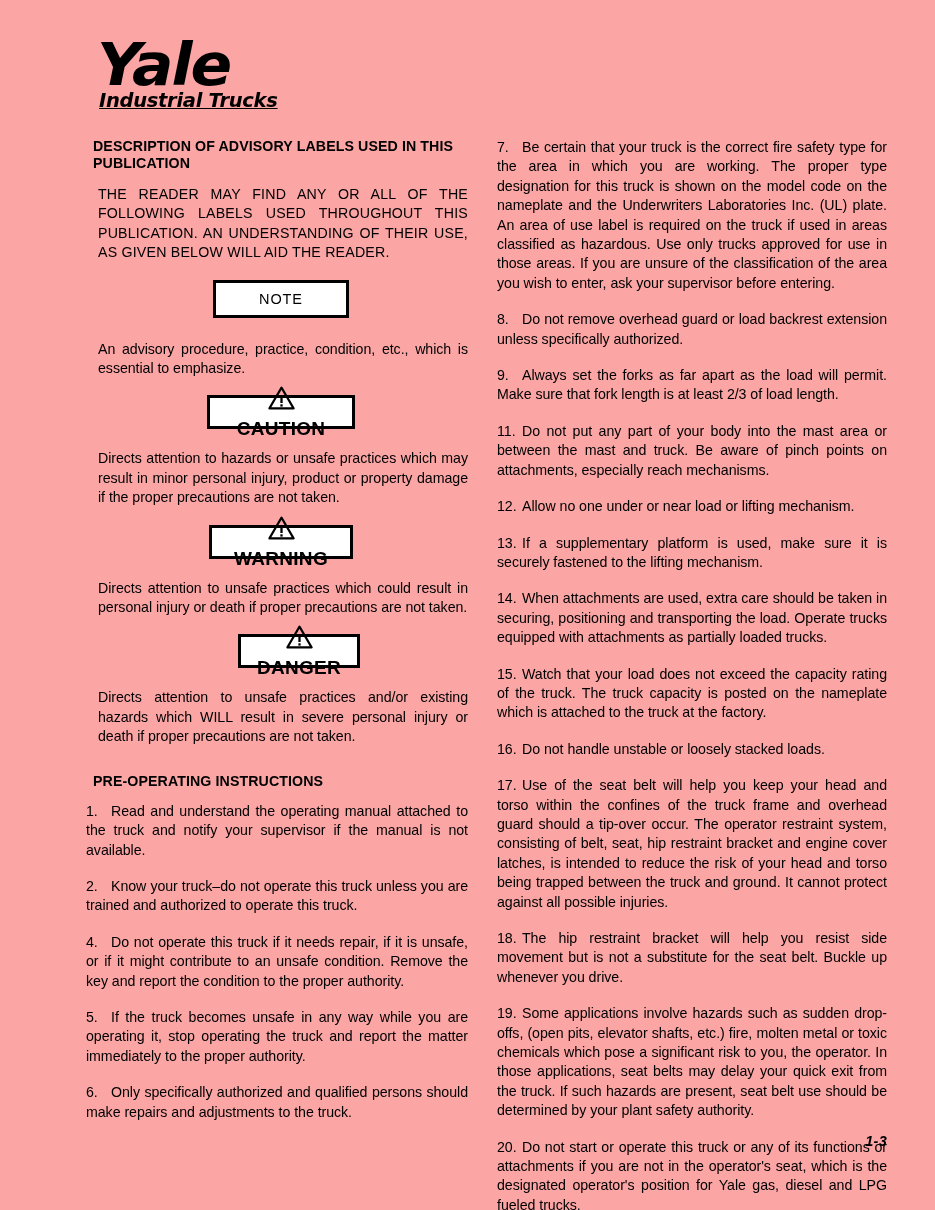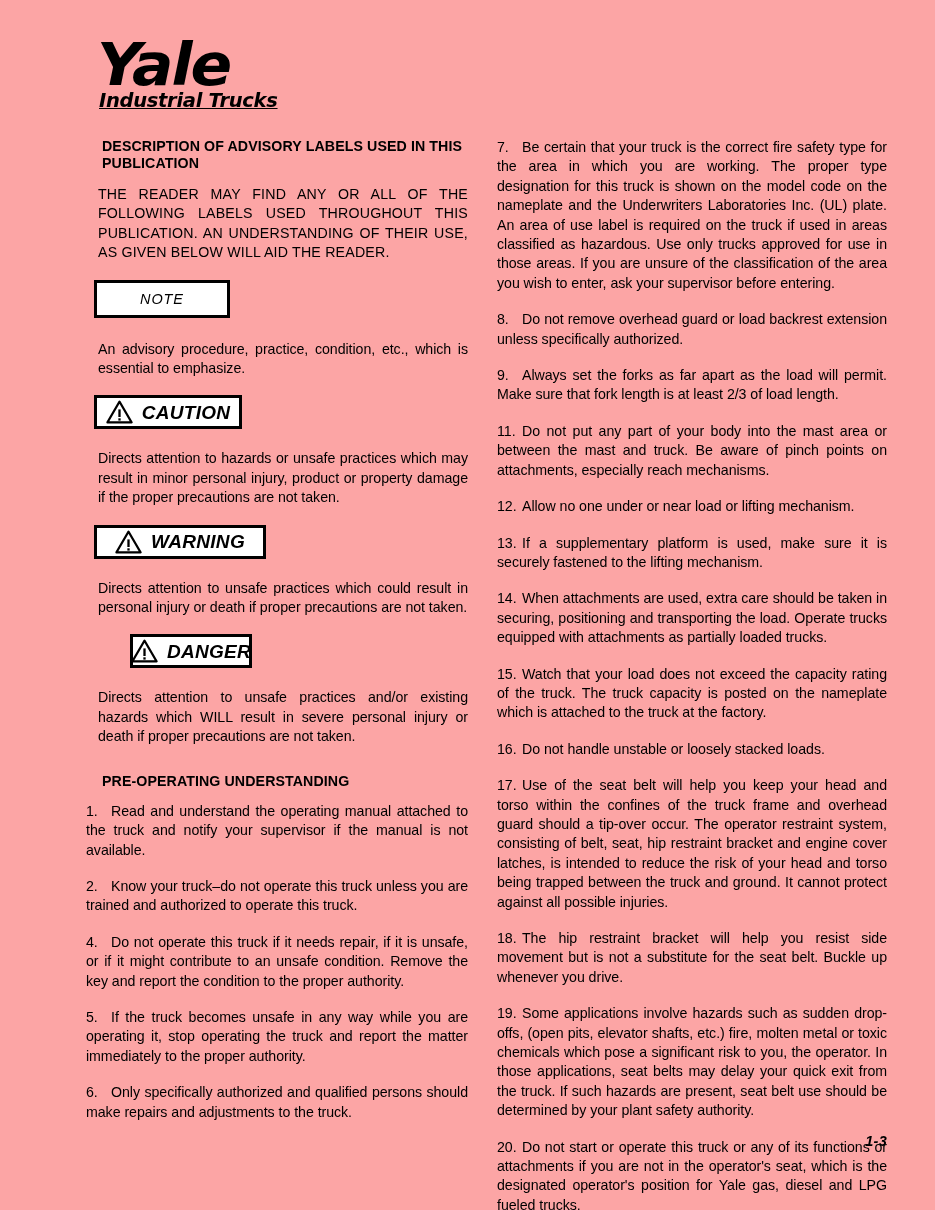--- a/index.html
+++ b/index.html
@@ -57,21 +57,21 @@
     top: 138px;
     width: 382px;
   }
   .col-left  { left: 86px; }
   .col-right { left: 497px; width: 390px; }
 
   h2.section-head {
     font-size: 14.2px;
     font-weight: bold;
     line-height: 17px;
-    margin: 0 0 13px 16px;
+    margin: 0 0 13px 7px;
     letter-spacing: 0.1px;
   }
   h2.section-head.tight { margin-bottom: 12px; }
 
   p.body {
     font-size: 14.2px;
     line-height: 19.4px;
     margin: 0 0 17px 12px;
     text-align: justify;
     letter-spacing: -0.05px;
@@ -91,23 +91,22 @@
   p.item .num {
     display: inline-block;
     min-width: 25px;
   }
 
   .gap-sm  { height: 9px; }
 
   
   .advisory-wrap {
     display: flex;
-    justify-content: flex-start;
+    justify-content: center;
     margin: 14px 0 20px 0;
-    font-style: italic;
   }
   .advisory-wrap.note-wrap { margin: 16px 0 22px 0; }
 
   .adv-box {
     border: 3.5px solid #000;
     background: #fff;
     display: flex;
     align-items: center;
     justify-content: center;
     box-sizing: border-box;
@@ -122,29 +121,30 @@
     font-weight: normal;
     letter-spacing: 0.9px;
   }
 
   .adv-box.signal {
     height: 34px;
     padding: 0 7px 0 7px;
     gap: 9px;
     border-width: 3px;
     margin-left: 8px;
+    flex-direction: column;
   }
   .adv-box.signal .adv-label {
     font-size: 19px;
     font-weight: bold;
     letter-spacing: 0.3px;
     line-height: 19px;
   }
   .adv-box.caution { width: 148px; }
-  .adv-box.warning { width: 172px; }
+  .adv-box.warning { width: 144px; }
   .adv-box.danger  { width: 122px; margin-left: 44px; }
 
   .warn-tri { display: block; flex: 0 0 auto; }
 
   
   .page-number {
     position: absolute;
     right: 48px;
     bottom: 61px;
     font-size: 14.5px;
@@ -207,21 +207,21 @@
           <rect x="12.35" y="9.4" width="2.3" height="7.6" fill="#000"></rect>
           <rect x="12.35" y="18.3" width="2.3" height="2.3" fill="#000"></rect>
         </svg>
         <span class="adv-label">DANGER</span>
       </div>
     </div>
     <p class="body">Directs attention to unsafe practices and/or existing hazards which WILL result in severe personal injury or death if proper precautions are not taken.</p>
 
     <div class="gap-sm"></div>
 
-    <h2 class="section-head tight">PRE-OPERATING UNDERSTANDING</h2>
+    <h2 class="section-head tight">PRE-OPERATING INSTRUCTIONS</h2>
 
     <p class="item"><span class="num">1.</span><span>Read and understand the operating manual attached to the truck and notify your supervisor if the manual is not available.</span></p>
     <p class="item"><span class="num">2.</span><span>Know your truck–do not operate this truck unless you are trained and authorized to operate this truck.</span></p>
     <p class="item"><span class="num">4.</span><span>Do not operate this truck if it needs repair, if it is unsafe, or if it might contribute to an unsafe condition. Remove the key and report the condition to the proper authority.</span></p>
     <p class="item"><span class="num">5.</span><span>If the truck becomes unsafe in any way while you are operating it, stop operating the truck and report the matter immediately to the proper authority.</span></p>
     <p class="item"><span class="num">6.</span><span>Only specifically authorized and qualified persons should make repairs and adjustments to the truck.</span></p>
 
   </div>
 
   <div class="col col-right">

